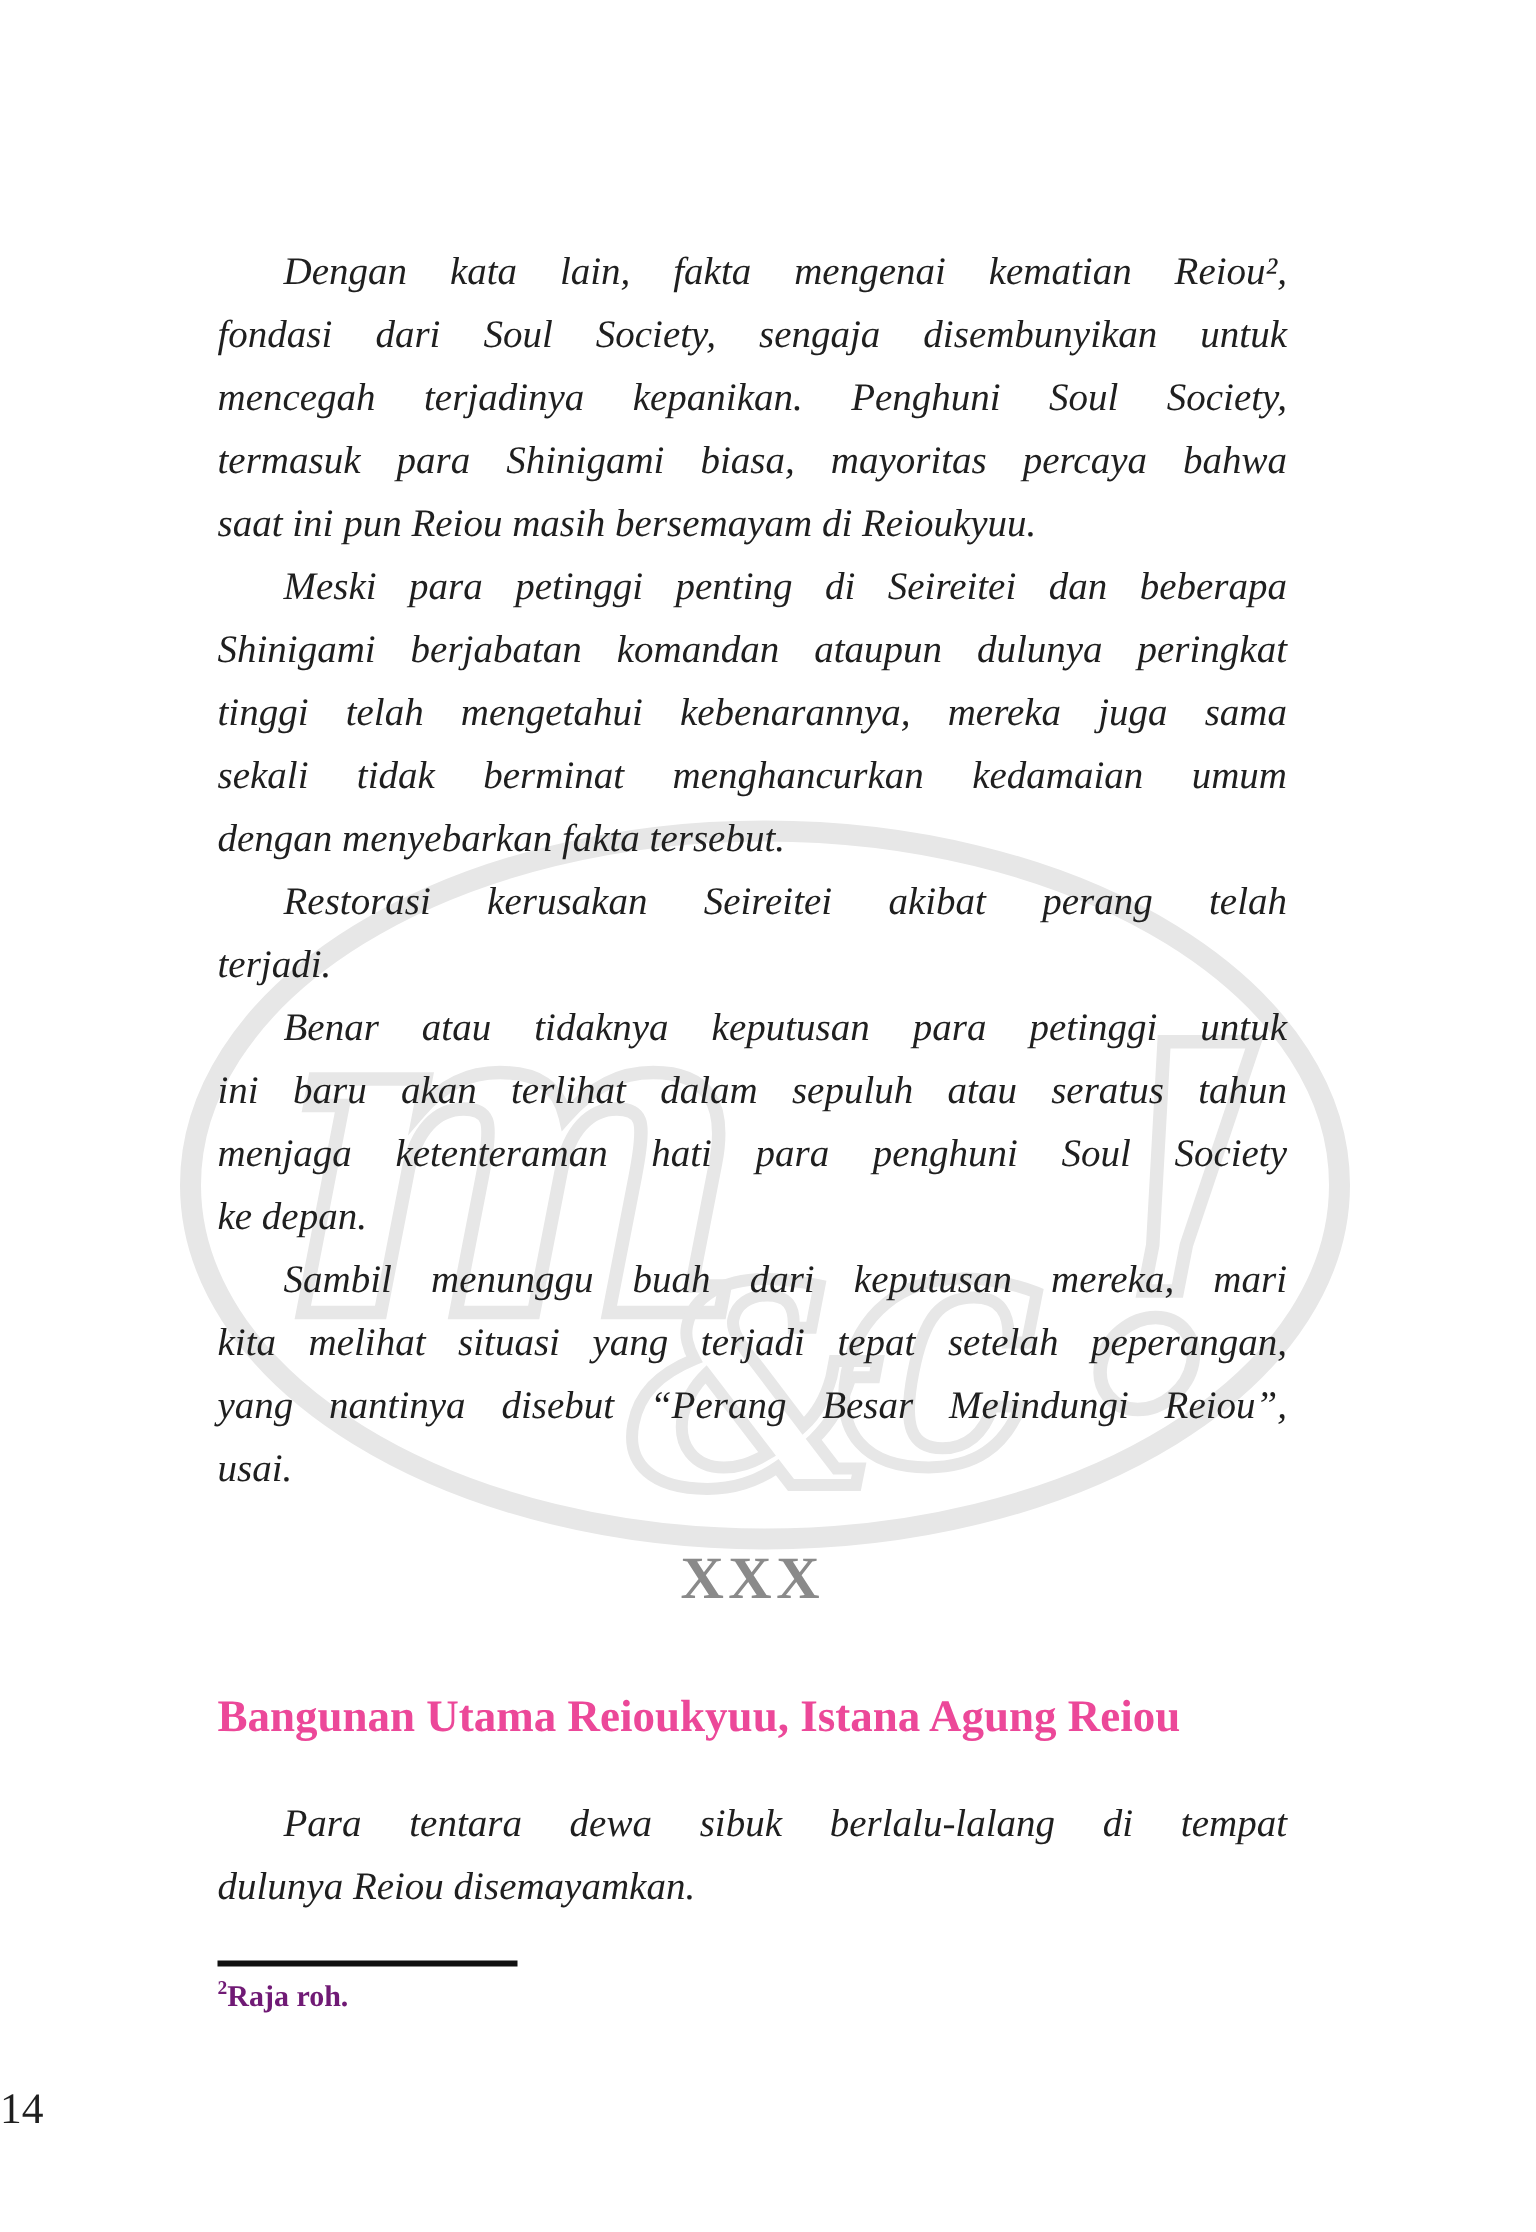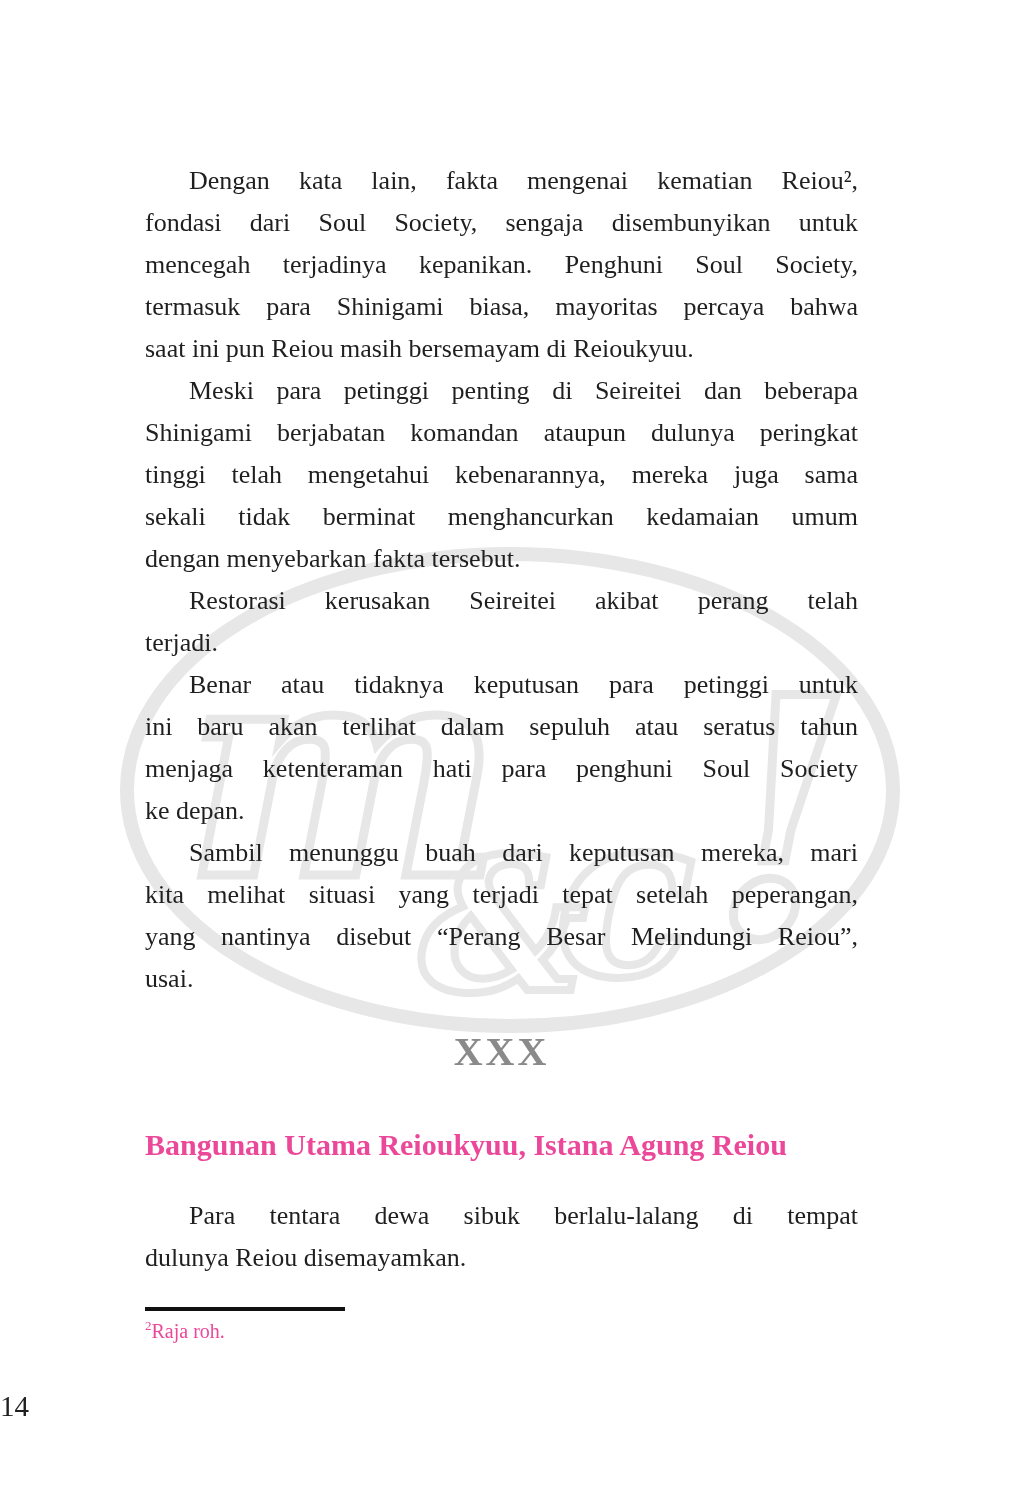--- a/index.html
+++ b/index.html
@@ -21,20 +21,21 @@
     position:absolute; left:145px; top:160px; width:713px;
     z-index:1;
     font-size:26px; line-height:42px;
   }
   .para { margin:0; }
   .line {
     text-align:justify;
     text-align-last:justify;
     -moz-text-align-last:justify;
     white-space:normal;
+    font-style:italic;
   }
   .line.first { text-indent:44px; }
   .line.last  { text-align-last:left; -moz-text-align-last:left; }
   .divider {
     margin-top:34px;
     text-align:center;
     font-weight:bold;
     font-size:40px; line-height:36px;
     letter-spacing:3px;
     color:#8a8a8a;
@@ -47,21 +48,22 @@
   }
   .after-heading { margin-top:30px; }
   .footnote-block { margin-top:28px; }
   .footnote-rule {
     width:200px; height:4px;
     background:#101010;
     margin-bottom:6px;
   }
   .footnote-text {
     font-size:20px; line-height:28px;
-    color:#ec4899;
+    color:#701a75;
+    font-weight:bold;
   }
   .footnote-text sup { font-size:13px; line-height:0; }
   .page-number {
     position:absolute; left:0; top:1390px; width:100%;
     text-align:left;
     font-size:29px;
     color:#1f1f1f;
     z-index:1;
   }
 </style>

